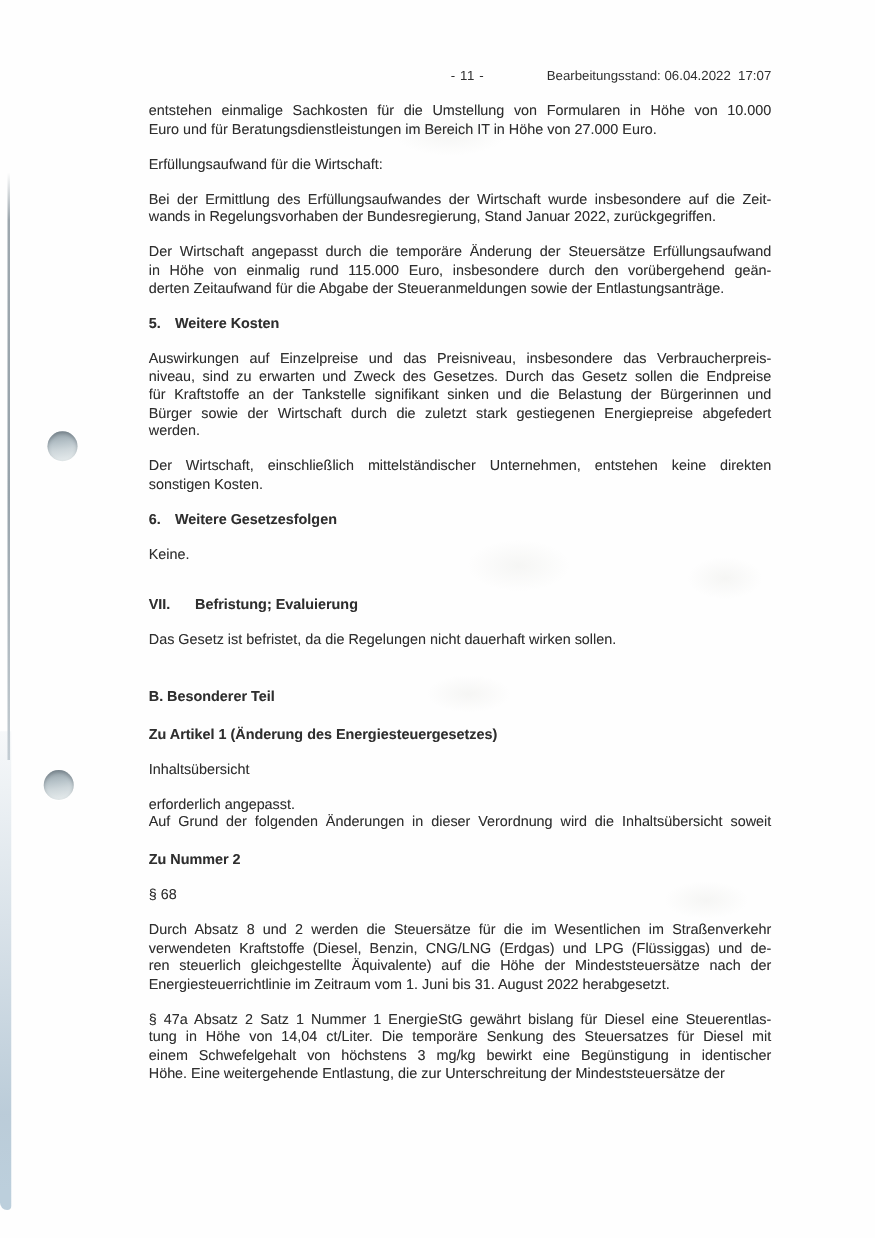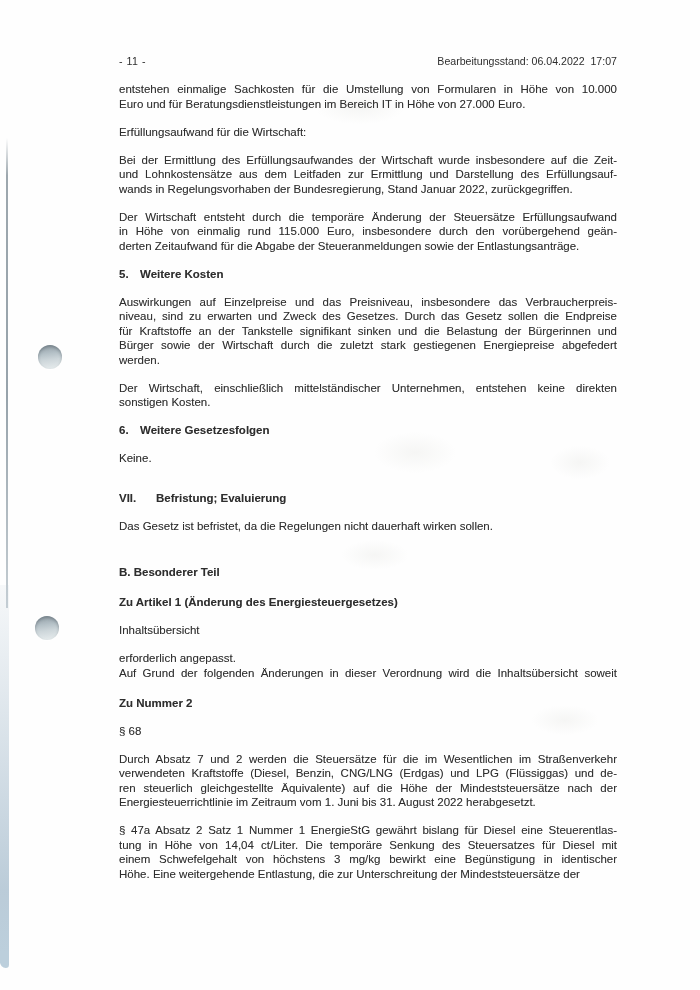--- a/index.html
+++ b/index.html
@@ -40,21 +40,21 @@
     background:radial-gradient(closest-side,rgba(170,172,160,0.10),rgba(170,172,160,0) 75%)}
   .blob-1{left:300px;top:85px;width:120px;height:45px}
   .blob-2{left:360px;top:425px;width:110px;height:55px}
   .blob-3{left:540px;top:440px;width:80px;height:45px}
   .blob-4{left:330px;top:535px;width:90px;height:40px}
   .blob-5{left:520px;top:700px;width:90px;height:40px}
 
   
   .content{position:absolute;left:119px;top:0;width:498px;padding-top:55px}
   .doc-header{position:relative;height:13px;margin-bottom:14px;font-size:10.6px;line-height:13px}
-  .pagenum{position:absolute;left:0;right:0;letter-spacing:0.5px}
+  .pagenum{position:absolute;left:12px;right:0;text-align:center;letter-spacing:0.5px}
   .status{position:absolute;right:0;top:0;white-space:pre}
 
   .block{font-size:11.5px;line-height:14.5px;margin:0 0 13.5px 0;
     text-shadow:0 0 0.5px rgba(70,70,70,0.35)}
   .line{text-align:justify;text-align-last:justify}
   .line.last{text-align-last:left}
 
   .b-heading,.b-heading-roman,.b-heading-bold,.b-heading-part{font-weight:bold}
   .b-heading-roman{padding-top:12px}
   .b-heading-part{padding-top:18px}
@@ -83,25 +83,24 @@
       <span class="status">Bearbeitungsstand: 06.04.2022  17:07</span>
     </div>
     <div id="blocks">
         <div class="block b-p">
           <div class="line">entstehen einmalige Sachkosten für die Umstellung von Formularen in Höhe von 10.000</div>
           <div class="line last">Euro und für Beratungsdienstleistungen im Bereich IT in Höhe von 27.000 Euro.</div>
         </div>
         <div class="block b-plain">Erfüllungsaufwand für die Wirtschaft:</div>
         <div class="block b-p">
           <div class="line">Bei der Ermittlung des Erfüllungsaufwandes der Wirtschaft wurde insbesondere auf die Zeit-</div>
-          <div class="line">und Lohnkostensätze aus dem Leitfaden zur Ermittlung und Darstellung des Erfüllungsauf-</div>
           <div class="line last">wands in Regelungsvorhaben der Bundesregierung, Stand Januar 2022, zurückgegriffen.</div>
         </div>
         <div class="block b-p">
-          <div class="line">Der Wirtschaft entsteht durch die temporäre Änderung der Steuersätze Erfüllungsaufwand</div>
+          <div class="line">Der Wirtschaft angepasst durch die temporäre Änderung der Steuersätze Erfüllungsaufwand</div>
           <div class="line">in Höhe von einmalig rund 115.000 Euro, insbesondere durch den vorübergehend geän-</div>
           <div class="line last">derten Zeitaufwand für die Abgabe der Steueranmeldungen sowie der Entlastungsanträge.</div>
         </div>
         <div class="block b-heading"><span class="h-num">5.</span><span>Weitere Kosten</span></div>
         <div class="block b-p">
           <div class="line">Auswirkungen auf Einzelpreise und das Preisniveau, insbesondere das Verbraucherpreis-</div>
           <div class="line">niveau, sind zu erwarten und Zweck des Gesetzes. Durch das Gesetz sollen die Endpreise</div>
           <div class="line">für Kraftstoffe an der Tankstelle signifikant sinken und die Belastung der Bürgerinnen und</div>
           <div class="line">Bürger sowie der Wirtschaft durch die zuletzt stark gestiegenen Energiepreise abgefedert</div>
           <div class="line last">werden.</div>
@@ -117,21 +116,21 @@
         <div class="block b-heading-part">B. Besonderer Teil</div>
         <div class="block b-heading-bold">Zu Artikel 1 (Änderung des Energiesteuergesetzes)</div>
         <div class="block b-plain">Inhaltsübersicht</div>
         <div class="block b-p">
           <div class="line last">erforderlich angepasst.</div>
           <div class="line">Auf Grund der folgenden Änderungen in dieser Verordnung wird die Inhaltsübersicht soweit</div>
         </div>
         <div class="block b-heading-bold">Zu Nummer 2</div>
         <div class="block b-plain">§ 68</div>
         <div class="block b-p">
-          <div class="line">Durch Absatz 7 und 2 werden die Steuersätze für die im Wesentlichen im Straßenverkehr</div>
+          <div class="line">Durch Absatz 8 und 2 werden die Steuersätze für die im Wesentlichen im Straßenverkehr</div>
           <div class="line">verwendeten Kraftstoffe (Diesel, Benzin, CNG/LNG (Erdgas) und LPG (Flüssiggas) und de-</div>
           <div class="line">ren steuerlich gleichgestellte Äquivalente) auf die Höhe der Mindeststeuersätze nach der</div>
           <div class="line last">Energiesteuerrichtlinie im Zeitraum vom 1. Juni bis 31. August 2022 herabgesetzt.</div>
         </div>
         <div class="block b-p">
           <div class="line">§ 47a Absatz 2 Satz 1 Nummer 1 EnergieStG gewährt bislang für Diesel eine Steuerentlas-</div>
           <div class="line">tung in Höhe von 14,04 ct/Liter. Die temporäre Senkung des Steuersatzes für Diesel mit</div>
           <div class="line">einem Schwefelgehalt von höchstens 3 mg/kg bewirkt eine Begünstigung in identischer</div>
           <div class="line last">Höhe. Eine weitergehende Entlastung, die zur Unterschreitung der Mindeststeuersätze der</div>
         </div>

